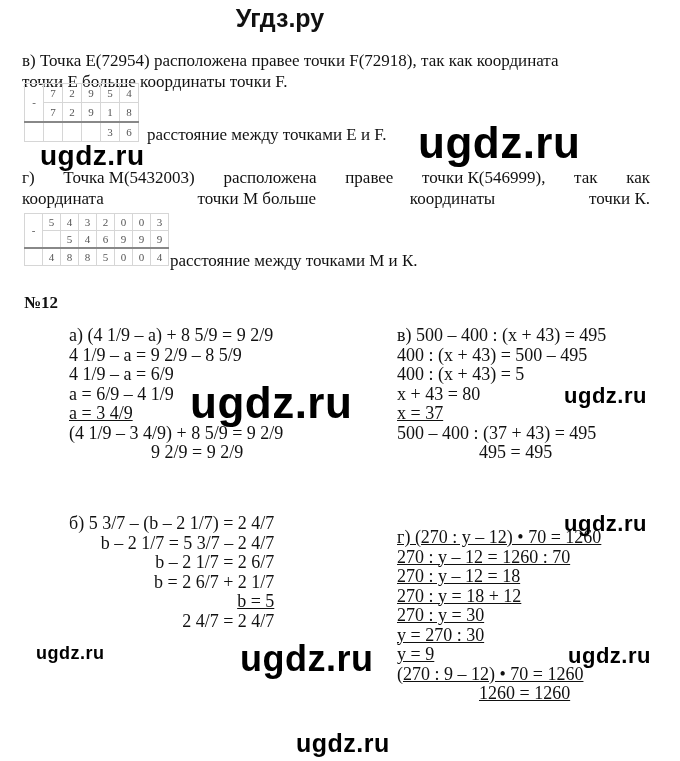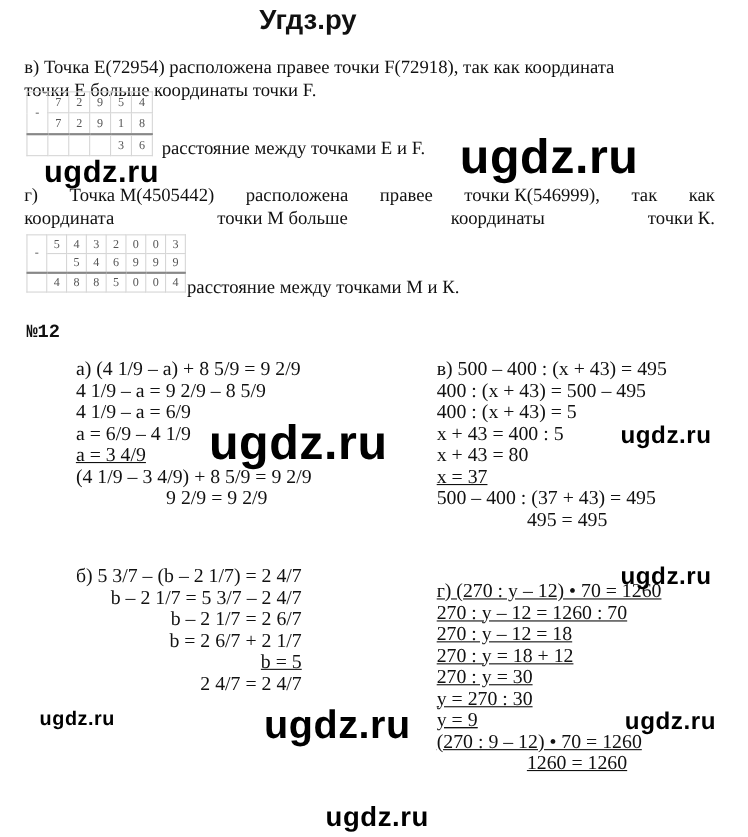--- a/index.html
+++ b/index.html
@@ -13,21 +13,21 @@
     table.calc { border-collapse: collapse; position: absolute; }
     table.calc td { border: 1px solid #d6d6d6; text-align: center; font-size: 11px; color: #555; padding: 0; }
     table.calc tr.result td { border-top: 2px solid #888; }
     .wm { font-family: "Liberation Sans", "DejaVu Sans", sans-serif; font-weight: bold; color: #000; position: absolute; white-space: nowrap; letter-spacing: 0.5px; }
     .wm-big { font-size: 44px; }
     .wm-mid { font-size: 22px; }
     .wm-small { font-size: 18px; }
     .eq { font-size: 18px; line-height: 19.5px; margin-left: 45px; }
     .eq div { white-space: nowrap; }
     .u { text-decoration: underline; }
-    .heading { font-size: 17px; font-weight: bold; font-family: Liberation Mono, monospace; }
+    .heading { font-size: 17px; font-weight: bold; }
   </style>
 </head>
 <body>
 
 <div class="abs sans site-title">Угдз.ру</div>
 
 <div class="abs serif para" style="left:22px; top:50px;">
   <div>в) Точка Е(72954) расположена правее точки F(72918), так как координата</div>
   <div>точки Е больше координаты точки F.</div>
 </div>
@@ -57,21 +57,21 @@
     <td>3</td>
     <td>6</td>
   </tr>
 </tbody>
   </table>
 <div class="abs serif para" style="left:147px; top:124px;">расстояние между точками Е и F.</div>
 
 <div class="abs serif para" style="left:22px; top:167px;">
   <div class="justify-line">
     <span>г)</span>
-    <span>Точка М(4505442)</span>
+    <span>Точка М(5432003)</span>
     <span>расположена</span>
     <span>правее</span>
     <span>точки К(546999),</span>
     <span>так</span>
     <span>как</span>
   </div>
   <div class="justify-line">
     <span>координата</span>
     <span>точки М больше</span>
     <span>координаты</span>
@@ -123,21 +123,20 @@
   <div>а = 6/9 – 4 1/9</div>
   <div><span class="u">а = 3 4/9</span></div>
   <div>(4 1/9 – 3 4/9) + 8 5/9 = 9 2/9</div>
   <div style="padding-left:82px;">9 2/9 = 9 2/9</div>
 </div>
 
 <div class="abs serif eq" style="left:352px; top:326px;">
   <div>в) 500 – 400 : (х + 43) = 495</div>
   <div>400 : (х + 43) = 500 – 495</div>
   <div>400 : (х + 43) = 5</div>
-  <div>х + 43 = 400 : 5</div>
   <div>х + 43 = 80</div>
   <div><span class="u">х = 37</span></div>
   <div>500 – 400 : (37 + 43) = 495</div>
   <div style="padding-left:82px;">495 = 495</div>
 </div>
 
 <div class="abs serif eq" style="left:24px; top:514px;text-align:right;">
   <div>б) 5 3/7 – (b – 2 1/7) = 2 4/7</div>
   <div>b – 2 1/7 = 5 3/7 – 2 4/7</div>
   <div>b – 2 1/7 = 2 6/7</div>

